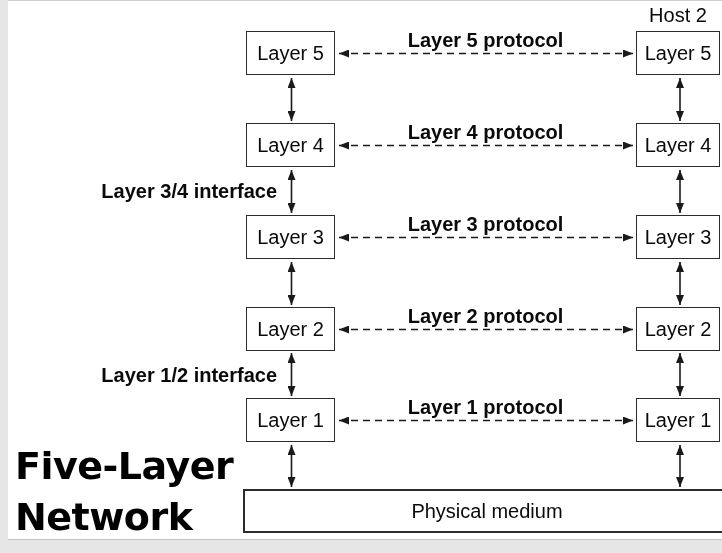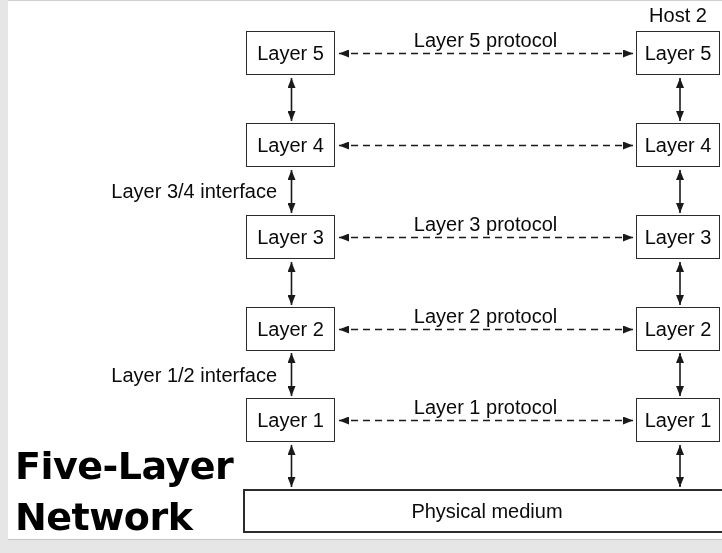--- a/index.html
+++ b/index.html
@@ -12,21 +12,21 @@
   .canvas{
     position:relative;width:722px;height:553px;overflow:hidden;
   }
   .page{
     position:absolute;left:8px;top:0;width:714px;height:538px;
     background:#ffffff;
     border-top:1px solid #cfcfcf;
     box-shadow:0 1px 0 #c4c4c4;
   }
   .label{
-    font-size:20px;line-height:24px;color:#0a0a0a;white-space:nowrap;
+    font-size:20px;line-height:24px;color:#0a0a0a;white-space:nowrap;font-weight:bold;
   }
   .host-label{
     position:absolute;top:1px;height:28px;line-height:28px;
     font-size:20px;color:#0a0a0a;text-align:center;white-space:nowrap;
   }
   .layer-box{
     position:absolute;width:87px;height:42px;
     border:1.5px solid #2b2b2b;background:#fff;
     display:flex;align-items:center;justify-content:center;
     font-size:20px;color:#0a0a0a;white-space:nowrap;
@@ -89,20 +89,21 @@
       <span>Layer 3</span>
     </div>
   <div class="layer-box right" style="left:636px;top:307px;">
       <span>Layer 2</span>
     </div>
   <div class="layer-box right" style="left:636px;top:398px;">
       <span>Layer 1</span>
     </div>
 
   <div class="proto-label label" style="top:28px;">Layer 5 protocol</div>
+  <div class="proto-label label" style="top:120px;">Layer 4 protocol</div>
   <div class="proto-label label" style="top:212px;">Layer 3 protocol</div>
   <div class="proto-label label" style="top:304px;">Layer 2 protocol</div>
   <div class="proto-label label" style="top:395px;">Layer 1 protocol</div>
 
   <div class="iface-label label" style="top:179px;">Layer 3/4 interface</div>
   <div class="iface-label label" style="top:363px;">Layer 1/2 interface</div>
 
   <svg class="arrows" viewBox="0 0 722 553">
     <defs>
       <marker id="ah" markerWidth="10" markerHeight="8" refX="10" refY="4" orient="auto-start-reverse" markerUnits="userSpaceOnUse">

